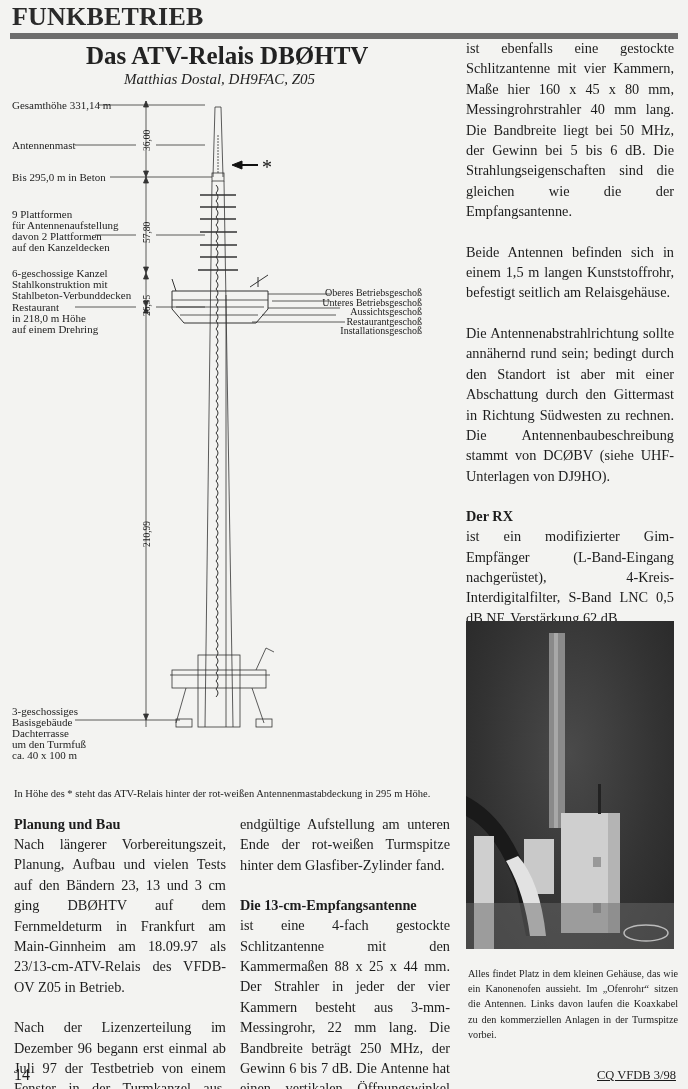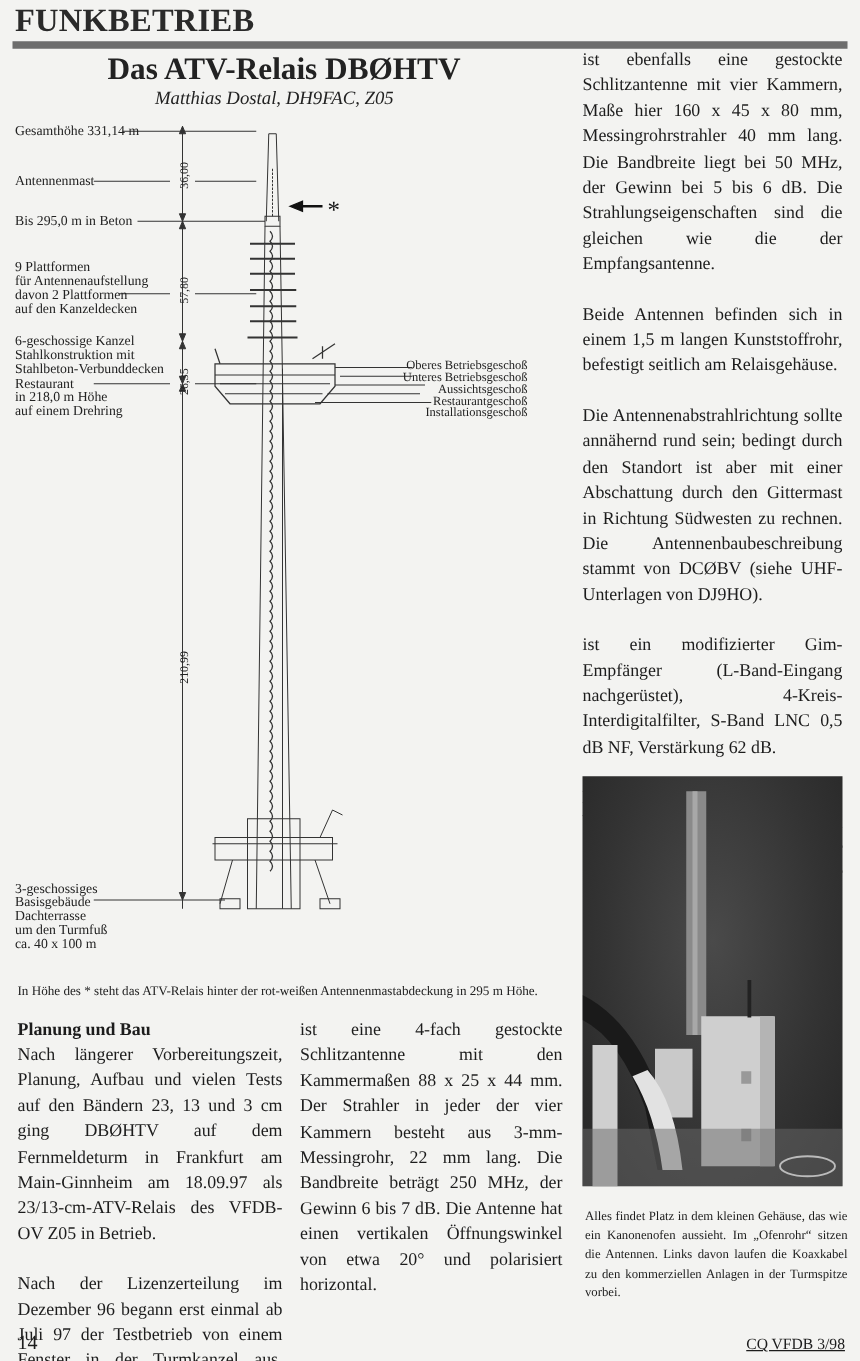--- a/index.html
+++ b/index.html
@@ -166,20 +166,21 @@
     <div>Restaurantgeschoß</div>
     <div>Installationsgeschoß</div>
   </div>
 </div>
 <div class="abs caption-diagram">In Höhe des * steht das ATV-Relais hinter der rot-weißen Antennenmastabdeckung in 295 m Höhe.</div>
 
 <div class="abs col right-col">
   <p>ist ebenfalls eine gestockte Schlitzantenne mit vier Kammern, Maße hier 160 x 45 x 80 mm, Messingrohrstrahler 40 mm lang. Die Bandbreite liegt bei 50 MHz, der Gewinn bei 5 bis 6 dB. Die Strahlungseigenschaften sind die gleichen wie die der Empfangsantenne.</p>
   <p>Beide Antennen befinden sich in einem 1,5 m langen Kunststoffrohr, befestigt seitlich am Relaisgehäuse.</p>
   <p>Die Antennenabstrahlrichtung sollte annähernd rund sein; bedingt durch den Standort ist aber mit einer Abschattung durch den Gittermast in Richtung Südwesten zu rechnen. Die Antennenbaubeschreibung stammt von DCØBV (siehe UHF-Unterlagen von DJ9HO).</p>
+  <h3>Der RX</h3>
   <p>ist ein modifizierter Gim-Empfänger (L-Band-Eingang nachgerüstet), 4-Kreis-Interdigitalfilter, S-Band LNC 0,5 dB NF, Verstärkung 62 dB.</p>
   <h3>Der TX</h3>
   <p>besteht aus RSE-Baugruppen einschließlich der Basisbandaufbereitung und der PLL.</p>
 </div>
 
 <div class="abs photo">
   <svg width="208" height="328" viewBox="0 0 208 328">
     <rect x="83" y="12" width="16" height="195" fill="#8a8a8a"></rect>
     <rect x="88" y="12" width="4" height="195" fill="#a8a8a8"></rect>
     <rect x="95" y="192" width="58" height="120" fill="#cfcfcf"></rect>
@@ -197,17 +198,19 @@
 </div>
 <div class="abs photo-caption">Alles findet Platz in dem kleinen Gehäuse, das wie ein Kanonenofen aussieht. Im „Ofenrohr“ sitzen die Antennen. Links davon laufen die Koaxkabel zu den kommerziellen Anlagen in der Turmspitze vorbei.</div>
 
 <div class="abs col left-col">
   <h3>Planung und Bau</h3>
   <p>Nach längerer Vorbereitungszeit, Planung, Aufbau und vielen Tests auf den Bändern 23, 13 und 3 cm ging DBØHTV auf dem Fernmeldeturm in Frankfurt am Main-Ginnheim am 18.09.97 als 23/13-cm-ATV-Relais des VFDB-OV Z05 in Betrieb.</p>
   <p style="text-align:justify;text-align-last:justify">Nach der Lizenzerteilung im Dezember 96 begann erst einmal ab Juli 97 der Testbetrieb von einem Fenster in der Turmkanzel aus, meinem QRL-Arbeitsplatz, ehe das Relais dann seine</p>
 </div>
 
 <div class="abs col mid-col">
+  <p>endgültige Aufstellung am unteren Ende der rot-weißen Turmspitze hinter dem Glasfiber-Zylinder fand.</p>
+  <h3>Die 13-cm-Empfangsantenne</h3>
   <p>ist eine 4-fach gestockte Schlitzantenne mit den Kammermaßen 88 x 25 x 44 mm. Der Strahler in jeder der vier Kammern besteht aus 3-mm-Messingrohr, 22 mm lang. Die Bandbreite beträgt 250 MHz, der Gewinn 6 bis 7 dB. Die Antenne hat einen vertikalen Öffnungswinkel von etwa 20° und polarisiert horizontal.</p>
 </div>
 
 <div class="abs page-num">14</div>
 <div class="abs footer-src">CQ VFDB 3/98</div>
 
 </body></html>

